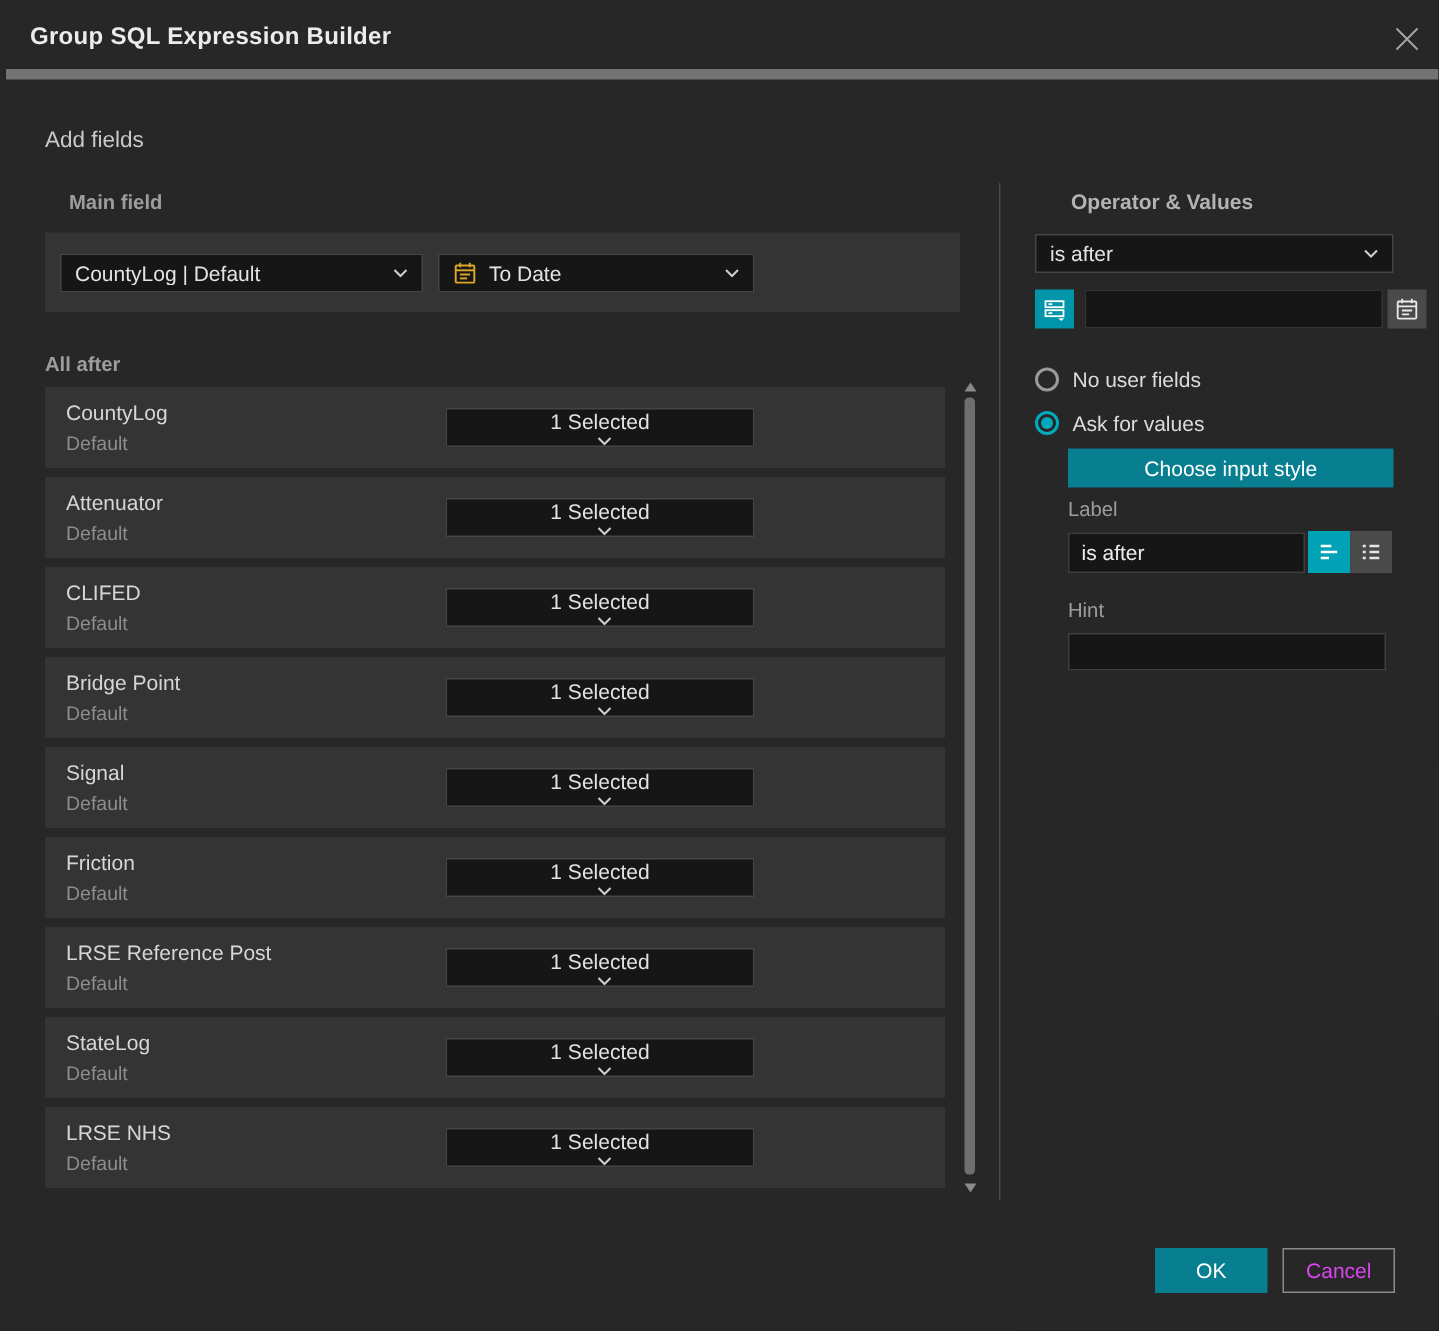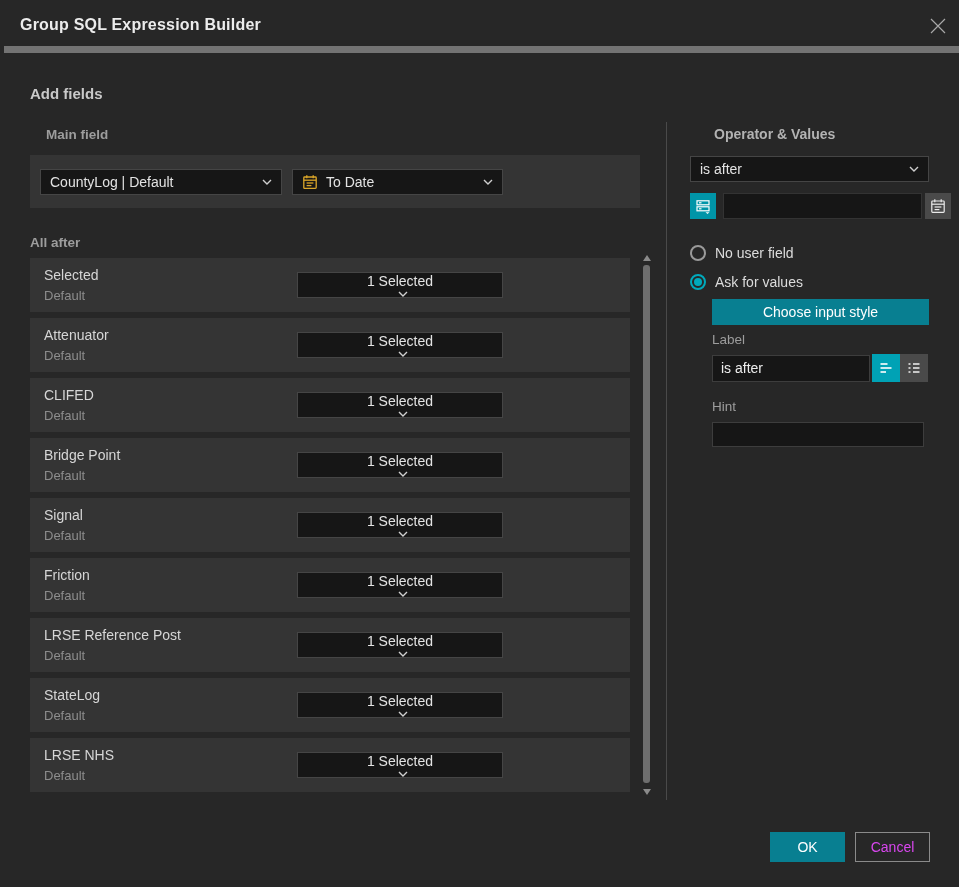--- a/index.html
+++ b/index.html
@@ -14,21 +14,21 @@
 
   
   .selectbox{display:flex;align-items:center;background:#161616;border:1px solid #454545;
     height:26px;padding:0 9px;color:#e3e3e3;font-size:14px;cursor:pointer;}
   .selectbox .lbl{flex:1;white-space:nowrap;overflow:hidden;}
   .chev{flex:none;margin-left:6px;display:flex;align-items:center;}
   .txtinput{background:#161616;border:1px solid #3d3d3d;height:26px;color:#ededed;
     font-size:14px;padding:0 8px;outline:none;}
 
   
-  .add-fields{position:absolute;left:30px;top:85px;font-size:15px;font-weight:700;color:#c9c9c9;}
+  .add-fields{position:absolute;left:30px;top:85px;font-size:15px;font-weight:400;color:#c9c9c9;}
   .sec-label{position:absolute;font-size:13.5px;font-weight:600;color:#9d9d9d;}
   .main-band{position:absolute;left:30px;top:155px;width:610px;height:53px;background:#343434;
     display:flex;align-items:center;padding-left:10px;}
   .main-band .sel-field{width:242px;}
   .main-band .sel-type{width:211px;margin-left:10px;}
   .cal-gold{display:flex;align-items:center;margin-right:8px;}
 
   .fields-list{position:absolute;left:30px;top:258px;width:600px;}
   .frow{position:relative;height:54px;margin-bottom:6px;background:#343434;}
   .frow .fname{position:absolute;left:14px;top:9px;font-size:14px;color:#d6d6d6;}
@@ -122,21 +122,21 @@
             <path d="M1 1l4 4 4-4" fill="none" stroke="#cfcfcf" stroke-width="1.4"></path>
           </svg>
       </span>
     </div>
   </div>
 
   <div class="sec-label" style="left:30px;top:235px;">All after</div>
 
   <div class="fields-list">
       <div class="frow">
-      <div class="fname">Selected</div>
+      <div class="fname">CountyLog</div>
       <div class="fsub">Default</div>
       <div class="selectbox">
         <span class="lbl">1 Selected</span>
         <span class="chev">
           <svg width="10" height="6" viewBox="0 0 10 6">
               <path d="M1 1l4 4 4-4" fill="none" stroke="#cfcfcf" stroke-width="1.4"></path>
             </svg>
         </span>
       </div>
     </div>
@@ -277,21 +277,21 @@
           <line x1="11.2" y1="1.2" x2="11.2" y2="4.2"></line>
           <line x1="4.6" y1="9" x2="11.4" y2="9"></line>
           <line x1="4.6" y1="11.6" x2="9.4" y2="11.6"></line>
         </svg>
       </button>
     </div>
 
     <div class="radios">
       <div class="radio-row">
         <span class="rdot off"></span>
-        <span class="rtext">No user field</span>
+        <span class="rtext">No user fields</span>
       </div>
       <div class="radio-row">
         <span class="rdot on"></span>
         <span class="rtext">Ask for values</span>
       </div>
     </div>
 
     <div class="indent">
       <button class="choose-btn">Choose input style</button>
 

